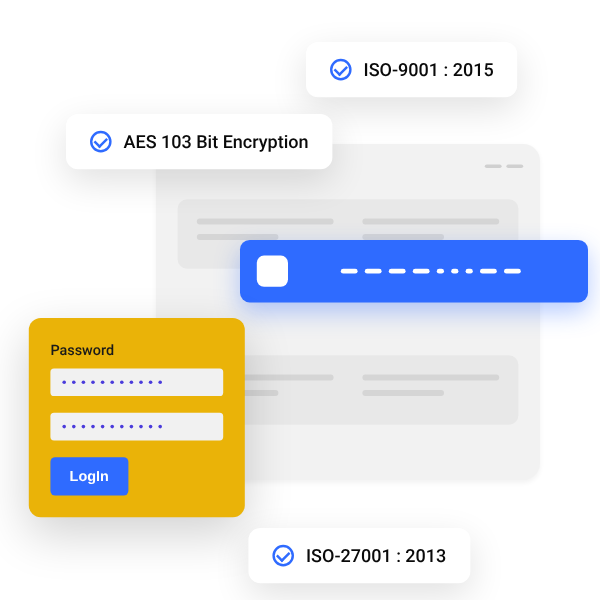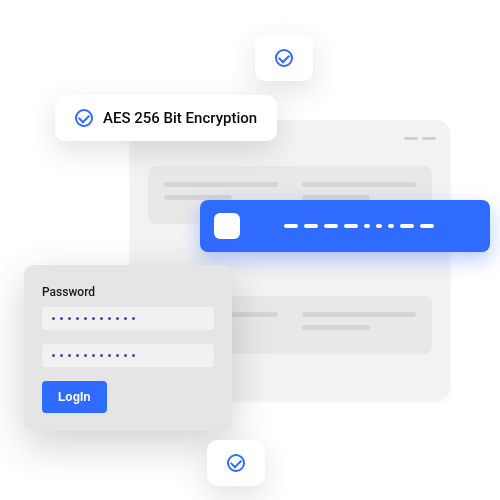--- a/index.html
+++ b/index.html
@@ -17,21 +17,21 @@
 .panel{background:#e8e8e8;border-radius:8px;padding:16px;display:flex;gap:24px}
 .col{flex:1}
 .line{height:5px;background:#d5d5d5;border-radius:3px;margin-bottom:8px}
 .line.short{width:60%}
 .panel2{margin-top:72px}
 .bluebar{position:absolute;top:200px;left:200px;width:290px;height:52px;background:#2f6bff;border-radius:8px;display:flex;align-items:center;padding:0 14px;gap:14px;box-shadow:0 8px 20px rgba(47,107,255,0.35)}
 .sq{width:26px;height:26px;background:#fff;border-radius:6px}
 .dashes{flex:1;display:flex;gap:6px;align-items:center;margin-left:30px}
 .dash{width:14px;height:4px;background:#fff;border-radius:2px}
 .dash.s{width:6px}
-.login{position:absolute;top:265px;left:24px;width:208px;background:#e5e5e5;border-radius:10px;padding:20px 18px 18px;box-shadow:0 14px 40px rgba(0,0,0,0.18)}
+.login{position:absolute;top:265px;left:24px;width:180px;background:#eab308;border-radius:10px;padding:20px 18px 18px;box-shadow:0 14px 40px rgba(0,0,0,0.18)}
 .label{font-size:12px;color:#1a1a1a;margin-bottom:8px;font-weight:500}
 .input{background:#f1f1f1;border-radius:3px;padding:10px 10px;margin-bottom:14px;display:flex;gap:5px;align-items:center}
 .dot{width:3px;height:3px;background:#4a3bdb;border-radius:50%}
 .btn{background:#2f6bff;color:#fff;border:none;padding:9px 16px;border-radius:4px;font-size:12px;font-weight:700;cursor:pointer}
 </style>
 </head>
 <body>
 
 <div class="window">
   <div class="titlebar">
@@ -57,25 +57,26 @@
       <div class="col">
         <div class="line"></div>
           <div class="line short"></div>
       </div>
     </div>
   </div>
 </div>
 
 <div class="badge badge1">
   <span class="check-icon"></span>
+  <span>ISO-9001 : 2015</span>
 </div>
 
 <div class="badge badge2">
   <span class="check-icon"></span>
-  <span>AES 256 Bit Encryption</span>
+  <span>AES 103 Bit Encryption</span>
 </div>
 
 <div class="bluebar">
   <div class="sq"></div>
   <div class="dashes">
     <span class="dash"></span>
       <span class="dash"></span>
       <span class="dash"></span>
       <span class="dash"></span>
     <span class="dash s"></span>
@@ -112,13 +113,14 @@
       <span class="dot"></span>
       <span class="dot"></span>
       <span class="dot"></span>
       <span class="dot"></span>
   </div>
   <button class="btn">LogIn</button>
 </div>
 
 <div class="badge badge3">
   <span class="check-icon"></span>
+  <span>ISO-27001 : 2013</span>
 </div>
 
 </body></html>

